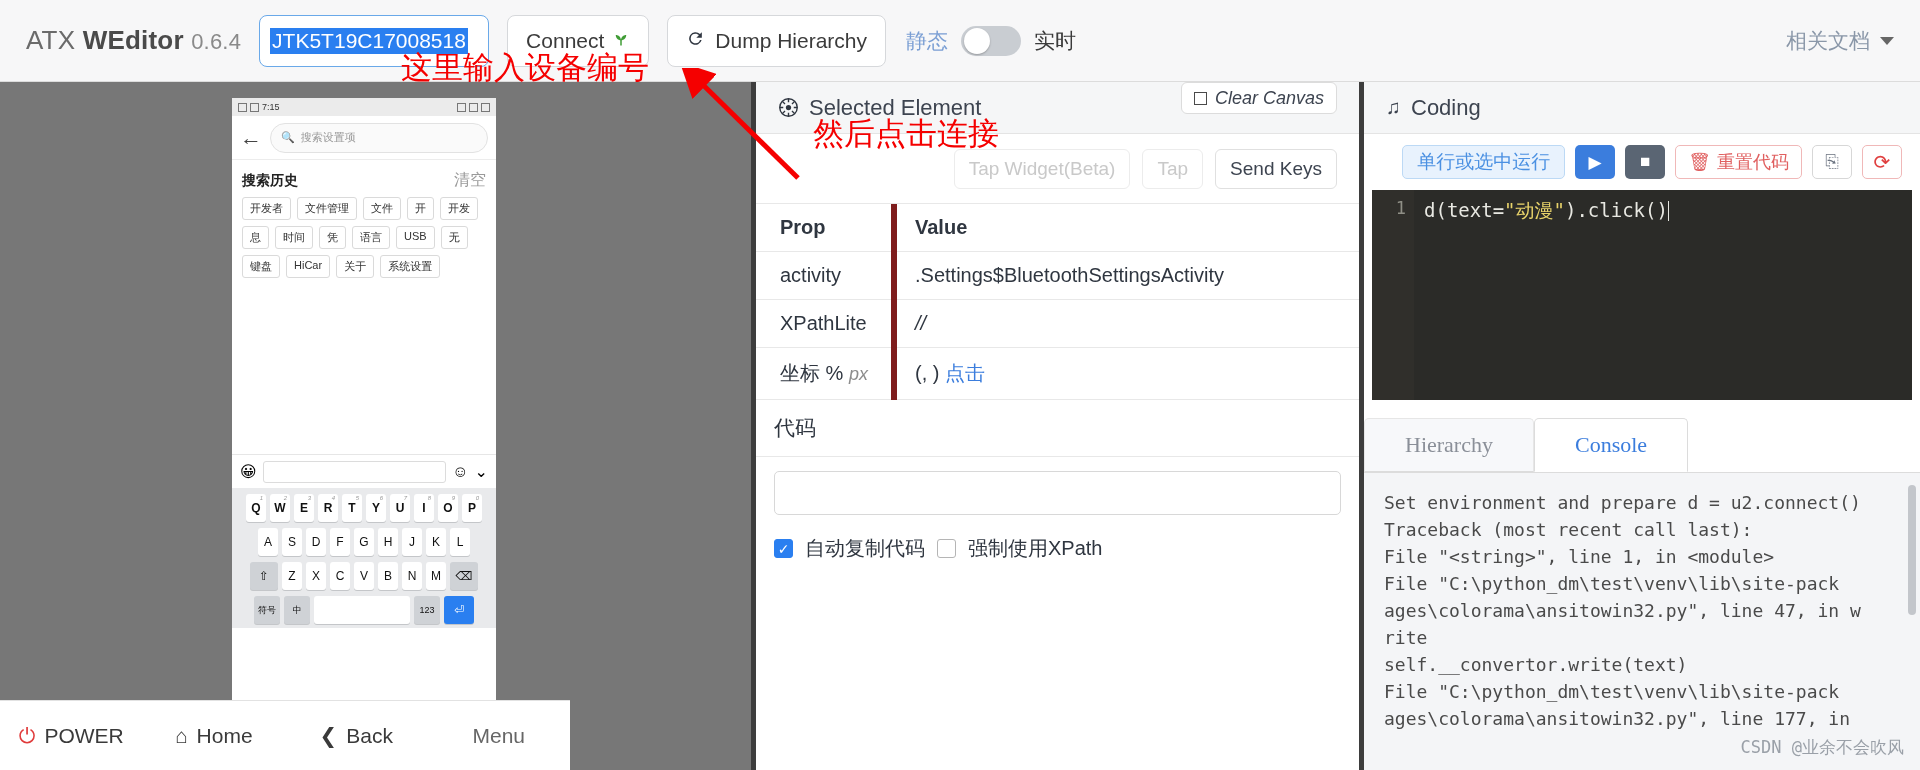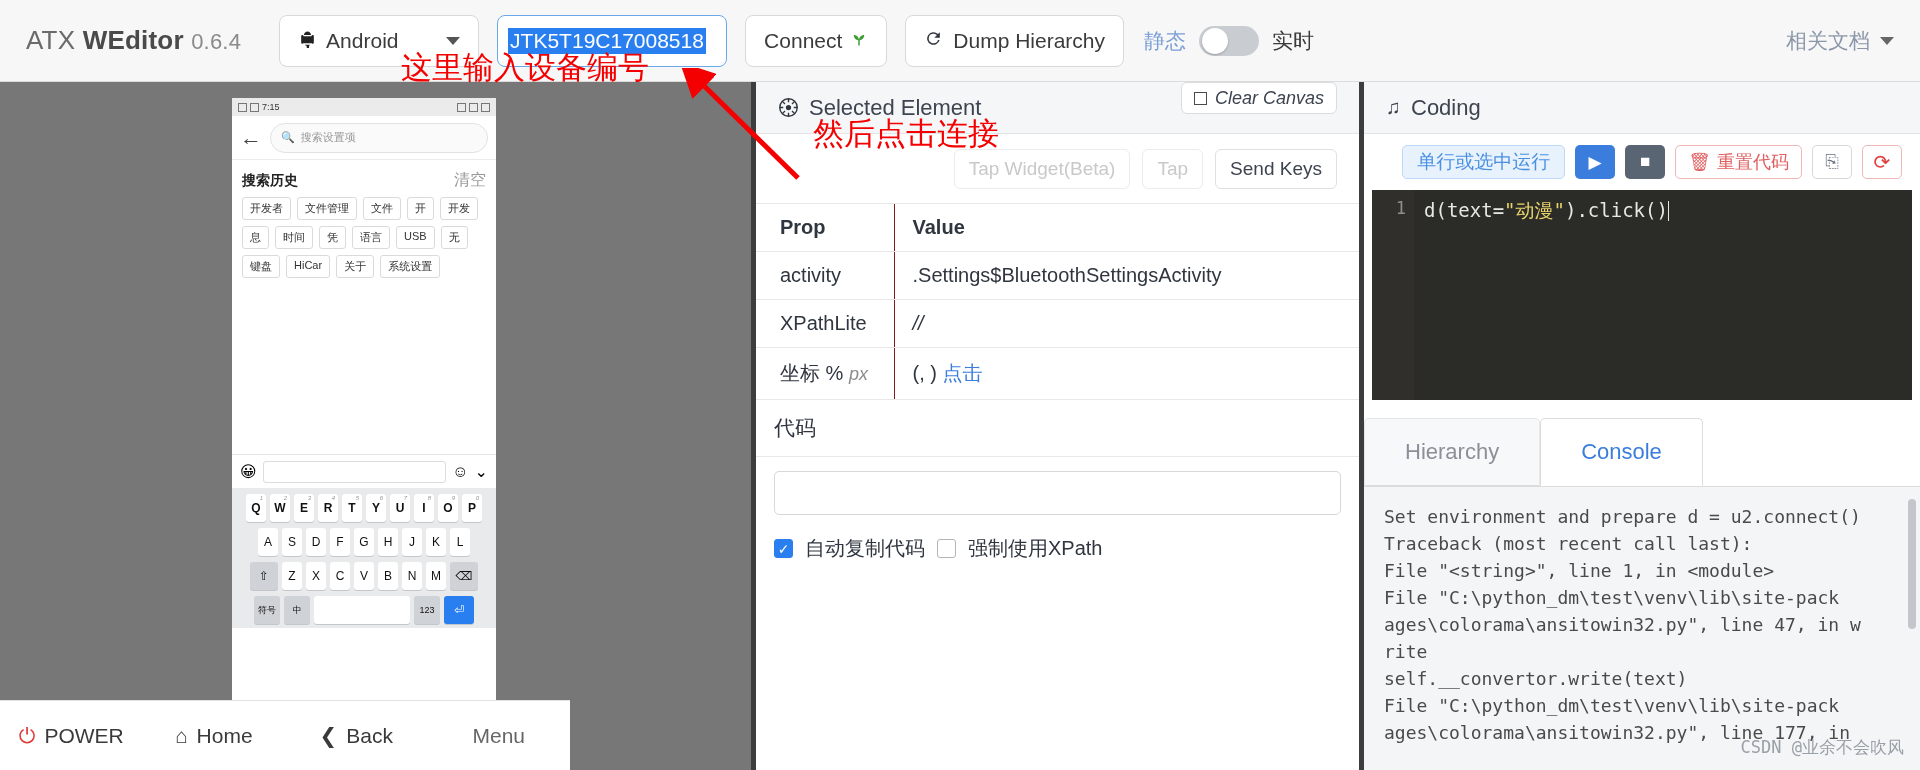--- a/index.html
+++ b/index.html
@@ -108,21 +108,21 @@
                 padding:0 22px; border-bottom:1px solid #e8e8e8; }
   .act-btn { border:1px solid #e0e0e0; border-radius:6px; height:40px; padding:0 14px;
              display:flex; align-items:center; font-size:19px; background:#fff; cursor:pointer; }
   .act-btn.disabled { color:#c9c9c9; border-color:#ececec; }
   .act-btn.enabled { color:#3d4450; }
 
   table.props { width:100%; border-collapse:collapse; font-size:20px; }
   table.props th, table.props td { text-align:left; padding:12px 18px; border-bottom:1px solid #e8e8e8;
                                    color:#2f3640; vertical-align:middle; }
   table.props th { font-weight:bold; }
-  table.props .c1 { width:138px; border-right:1px solid #7f1d1d;padding-left:24px; }
+  table.props .c1 { width:138px; border-right:6px solid #7f1d1d;padding-left:24px; }
   .mono-i { font-style:italic; }
   .grey-i { color:#8d8d8d; font-style:italic; font-size:18px; }
   .lnk { color:#3b7ddd; }
 
   .code-label { font-size:21px; color:#2f3640; padding:14px 18px; border-bottom:1px solid #e8e8e8; }
   .code-box-wrap { padding:14px 18px 0 18px; }
   .code-box { height:44px; border:1px solid #d8d8d8; border-radius:5px; background:#fff; }
   .checks { display:flex; align-items:center; gap:12px; padding:20px 18px; font-size:20px; color:#2f3640; }
   .cb { width:19px;height:19px;border:1px solid #b5b5b5;border-radius:3px; background:#fff; display:inline-block;
         position:relative; }
@@ -151,22 +151,22 @@
 
   .editor { margin:0 8px; background:#2b2b28; height:210px; display:flex; font-family:"DejaVu Sans Mono", monospace; }
   .gutter { width:42px; background:#302f2b; color:#8f8f86; font-size:17px; text-align:right;
             padding:8px 8px 0 0; }
   .code-area { flex:1; padding:8px 0 0 10px; font-size:19px; color:#e8e8e2; white-space:pre; }
   .tk-fn { color:#e8e8e2; }
   .tk-str { color:#e8d36a; }
   .caret { display:inline-block; width:1px; height:20px; background:#e8e8e2; vertical-align:-4px; }
 
   .tabs { display:flex; border-bottom:1px solid #dcdcdc; background:#fff; margin-top:18px; }
-  .tab { height:68px; display:flex; align-items:center; padding:12px 40px; font-size:22px; color:#8a8f98;
-         cursor:pointer; border:1px solid transparent; }
+  .tab { height:54px; display:flex; align-items:center; padding:12px 40px; font-size:22px; color:#8a8f98;
+         cursor:pointer; border:1px solid transparent;font-family:Liberation Serif, serif; }
   .tab.active { color:#3b7ddd; background:#fff; border:1px solid #dcdcdc; border-bottom-color:#fff;
                 margin-bottom:-1px; border-radius:5px 5px 0 0; }
   .tab.inactive { background:#f7f8fa; border-color:#e6e6e6; border-bottom-color:#dcdcdc;
                   border-radius:5px 5px 0 0; }
 
   .console { flex:1; background:#f4f5f7; padding:16px 20px 0 20px; position:relative; overflow:hidden;
              font-family:"DejaVu Sans Mono", monospace; font-size:18px; color:#4a4a4a; line-height:1.5; }
   .console-scroll { position:absolute; right:4px; top:12px; width:8px; height:130px; background:#c3c6cb;
                     border-radius:4px; }
   .watermark { position:absolute; right:16px; bottom:10px; font-size:17px; color:#9aa0a8; }
@@ -183,31 +183,20 @@
 
 <div id="app">
 
   <div class="header">
     <div class="brand">
       <span class="b-atx">ATX</span>
       <span class="b-weditor">WEditor</span>
       <span class="b-ver">0.6.4</span>
     </div>
 
-    <div class="ctl platform-select">
-      <span class="left">
-        <span>
-          <svg width="19" height="19" viewBox="0 0 24 24">
-              <path fill="#222" d="M7 18h10V9H7v9zm-3-1a1.5 1.5 0 0 0 3 0V9a1.5 1.5 0 0 0-3 0v8zm13 0a1.5 1.5 0 0 0 3 0V9a1.5 1.5 0 0 0-3 0v8zM9 20a1 1 0 0 0 1 1h1v2.5a1.5 1.5 0 0 0 3 0V21h-1 1a1 1 0 0 0 1-1H9zM7.5 7.5h9C16.2 5 14.3 3.3 12 3.3S7.8 5 7.5 7.5z"></path>
-            </svg>
-        </span>
-        <span>Android</span>
-      </span>
-      <span class="caret-dn"></span>
-    </div>
 
     <div class="serial-input">
       <span class="sel">JTK5T19C17008518</span>
     </div>
 
     <div class="ctl connect-btn">
       <span>Connect</span>
       <span>
         <svg width="18" height="20" viewBox="0 0 24 24">
             <path fill="#3f9c35" d="M12 22v-7M12 15c-4 0-7-3-7-7 4 0 7 3 7 7zM12 15c4 0 7-3 7-7-4 0-7 3-7 7z"></path>

